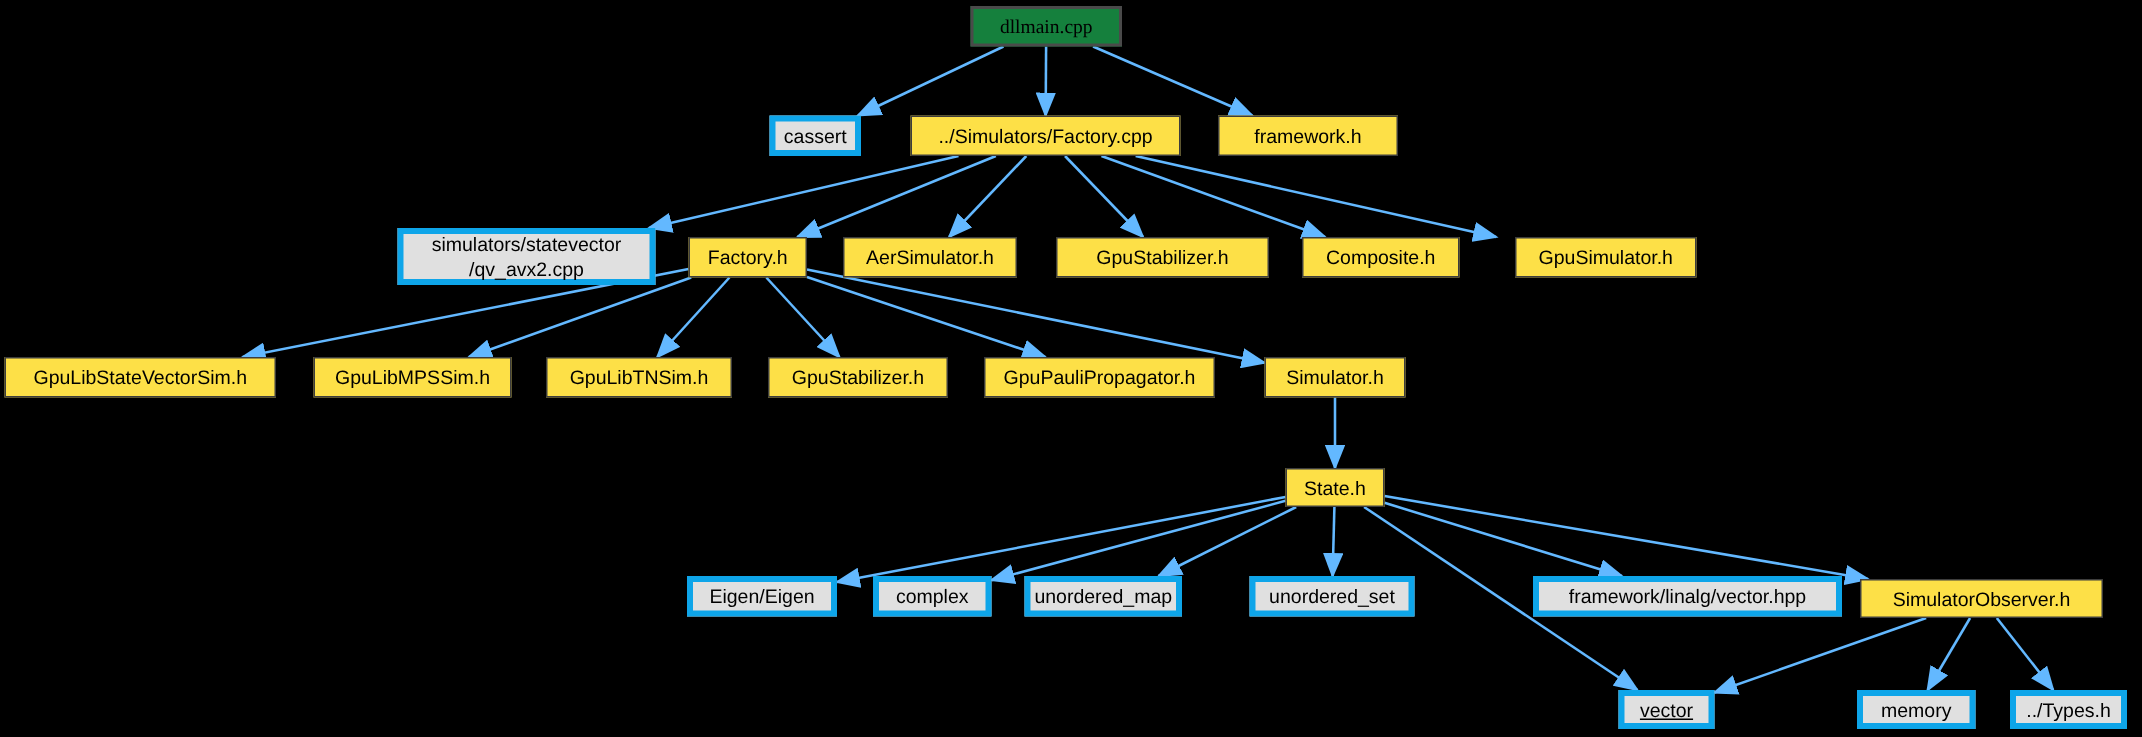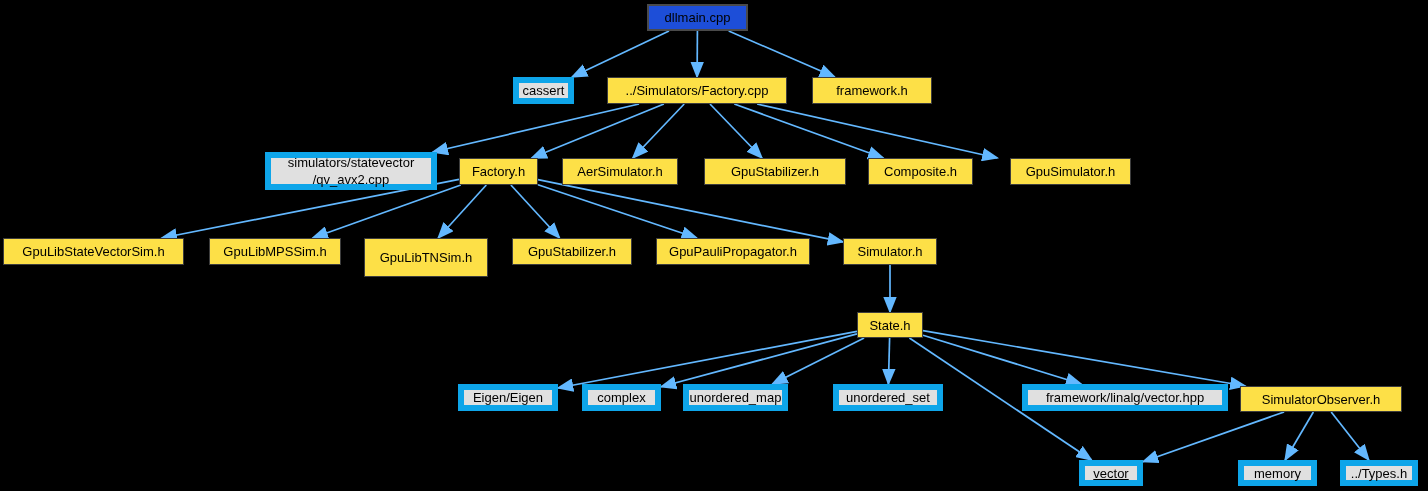--- a/index.html
+++ b/index.html
@@ -38,25 +38,26 @@
     white-space: pre-line;
     cursor: default;
   }
   .node.link {
     background: #fde047;
     border: 1px solid #3d3d3d;
     cursor: pointer;
   }
   .node.gray {
     background: #e0e0e0;
-    border: 6px solid #0ea5e9;
+    border: 4px solid #0ea5e9;
   }
   .node.current {
-    background: #1d4ed8;
+    background: #15803d;
     border: 2px solid #4a4a4a;
+    font-family: Liberation Serif, serif;
   }
 </style>
 </head>
 <body>
 
 <div class="graph">
   <svg id="edge-layer" xmlns="http://www.w3.org/2000/svg" viewBox="0 0 1428 491" width="1428" height="491">
       <defs>
         <marker id="arrow" viewBox="0 0 10 8" refX="9" refY="4" markerWidth="10" markerHeight="8" orient="auto">
           <path d="M0,0 L10,4 L0,8 z" fill="#63b8ff"></path>
@@ -96,21 +97,21 @@
       <div class="node link" style="left: 812px; top: 77px; width: 120px; height: 27px;">framework.h</div>
       <div class="node gray" style="left: 265px; top: 152px; width: 172px; height: 38px;">simulators/statevector
 /qv_avx2.cpp</div>
       <div class="node link" style="left: 459px; top: 158px; width: 79px; height: 27px;">Factory.h</div>
       <div class="node link" style="left: 562px; top: 158px; width: 116px; height: 27px;">AerSimulator.h</div>
       <div class="node link" style="left: 704px; top: 158px; width: 142px; height: 27px;">GpuStabilizer.h</div>
       <div class="node link" style="left: 868px; top: 158px; width: 105px; height: 27px;">Composite.h</div>
       <div class="node link" style="left: 997px; top: 158px; width: 121px; height: 27px; margin-left: 13px;">GpuSimulator.h</div>
       <div class="node link" style="left: 3px; top: 238px; width: 181px; height: 27px;">GpuLibStateVectorSim.h</div>
       <div class="node link" style="left: 209px; top: 238px; width: 132px; height: 27px;">GpuLibMPSSim.h</div>
-      <div class="node link" style="left: 364px; top: 238px; width: 124px; height: 39px;">GpuLibTNSim.h</div>
+      <div class="node link" style="left: 364px; top: 238px; width: 124px; height: 27px;">GpuLibTNSim.h</div>
       <div class="node link" style="left: 512px; top: 238px; width: 120px; height: 27px;">GpuStabilizer.h</div>
       <div class="node link" style="left: 656px; top: 238px; width: 154px; height: 27px;">GpuPauliPropagator.h</div>
       <div class="node link" style="left: 843px; top: 238px; width: 94px; height: 27px;">Simulator.h</div>
       <div class="node link" style="left: 857px; top: 312px; width: 66px; height: 26px;">State.h</div>
       <div class="node gray" style="left: 458px; top: 384px; width: 100px; height: 27px;">Eigen/Eigen</div>
       <div class="node gray" style="left: 582px; top: 384px; width: 79px; height: 27px;">complex</div>
       <div class="node gray" style="left: 683px; top: 384px; width: 105px; height: 27px;">unordered_map</div>
       <div class="node gray" style="left: 833px; top: 384px; width: 110px; height: 27px;">unordered_set</div>
       <div class="node gray" style="left: 1022px; top: 384px; width: 206px; height: 27px;">framework/linalg/vector.hpp</div>
       <div class="node link" style="left: 1240px; top: 386px; width: 162px; height: 26px;">SimulatorObserver.h</div>

